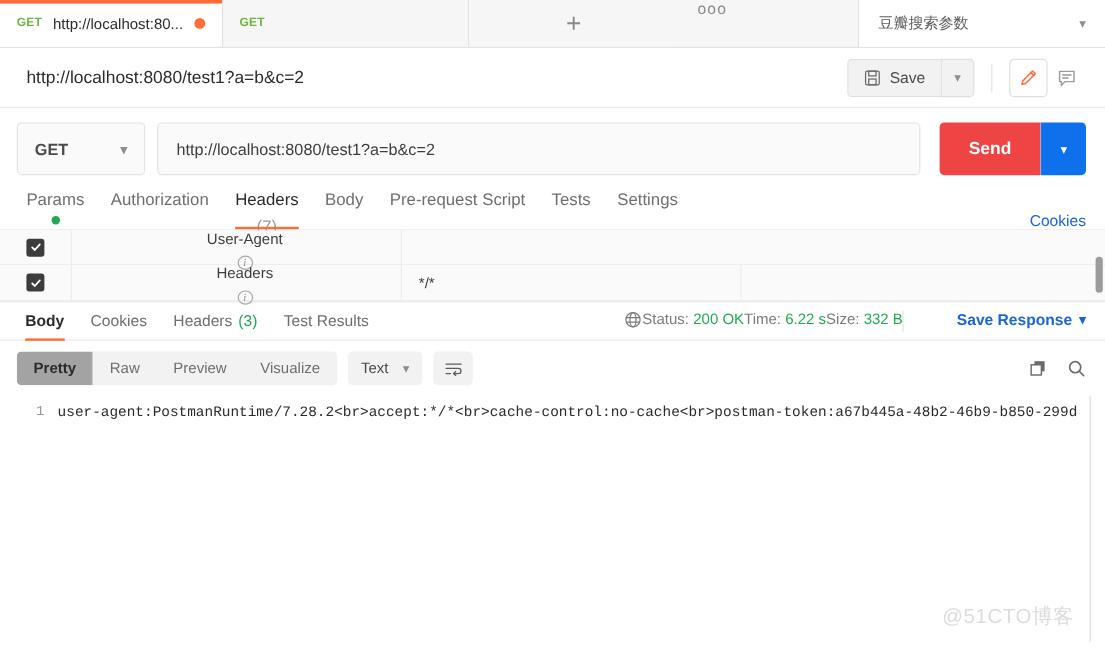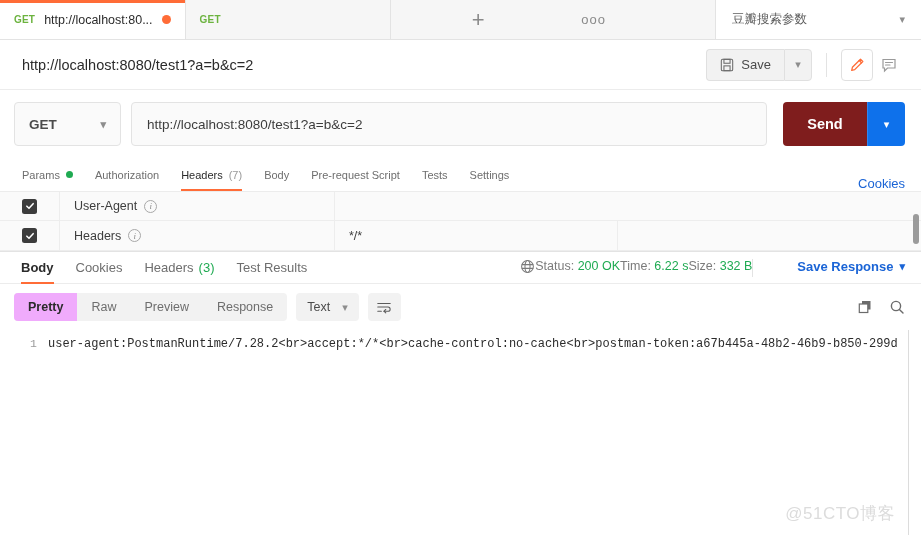--- a/index.html
+++ b/index.html
@@ -33,21 +33,21 @@
   .verb { font-size: 10px; font-weight: 700; color: #6cb33f; letter-spacing:.2px; }
   .tab-title { color:#2b2b2b; font-size:12.5px; white-space:nowrap; }
   .unsaved-dot { width:9px; height:9px; border-radius:50%; background:#ff6c37; margin-left:auto; }
   .tab-empty { min-width:205px; }
   .tab-plus {
     display:flex; align-items:center; justify-content:center;
     width:52px; font-size:22px; color:#8a8a8a; font-weight:300; cursor:pointer;
     border-right:none;
   }
   .tab-dots {
-    display:flex; align-items:center; justify-content:center;
+    display:flex; justify-content:center;
     width:56px; color:#8a8a8a; font-size:13px; letter-spacing:1px; cursor:pointer;
   }
   .env-select {
     margin-left:auto; display:flex; align-items:center; justify-content:space-between;
     width:206px; padding:0 16px 0 16px;
     border-left:1px solid #e3e3e3; background:#ffffff;
     font-size:12.5px; color:#5c5c5c; cursor:pointer;
   }
   .chev { color:#8d8d8d; font-size:11px; }
 
@@ -89,39 +89,39 @@
     font-size:13.5px; font-weight:700; color:#4b4b4b; cursor:pointer;
   }
   .url-box {
     flex:1; height:44px; display:flex; align-items:center; padding:0 15px;
     background:#fafafa; border:1px solid #e3e3e3; border-radius:4px;
     font-size:13.5px; color:#3d3d3d; cursor:text;
   }
   .send-wrap { display:flex; height:44px; margin-left:6px; }
   .send-btn {
     display:flex; align-items:center; justify-content:center;
-    width:84px; background:#7f1d1d; color:#fff;
+    width:84px; background:#ef4444; color:#fff;
     font-size:14.5px; font-weight:700; border-radius:4px 0 0 4px; cursor:pointer;
   }
   .send-caret {
     display:flex; align-items:center; justify-content:center;
     width:38px; background:#0e71eb; color:#fff;
     border-left:1px solid #2f86f0; border-radius:0 4px 4px 0; cursor:pointer;
   }
 
   
   .reqtabs {
     display:flex; align-items:flex-end; gap:0;
     height:34px; padding:0 16px 0 16px;
     border-bottom:1px solid #ececec; position:relative;
   }
   .rtab {
     position:relative; display:flex; align-items:center; gap:6px;
     height:33px; padding:0 11px;
-    font-size:11px; color:#6e6e6e; cursor:pointer; white-space:nowrap;
+    font-size:14px; color:#6e6e6e; cursor:pointer; white-space:nowrap;flex-direction:column;
   }
   .rtab:first-child { padding-left:6px; }
   .rtab.active { color:#2b2b2b; }
   .rtab.active:after {
     content:""; position:absolute; left:11px; right:11px; bottom:0; height:2px; background:#ff6c37;
   }
   .green-dot { width:7px; height:7px; border-radius:50%; background:#1faa52; }
   .count-muted { color:#9a9a9a; }
   .cookies-link { margin-left:auto; font-size:13px; color:#1a64d6; cursor:pointer; font-weight:500; }
 
@@ -132,21 +132,21 @@
   .hcell-chk {
     width:60px; display:flex; align-items:center; justify-content:center;
     border-right:1px solid #ededed;
   }
   .chk {
     width:15px; height:15px; border-radius:2.5px; background:#3c3c3c;
     display:flex; align-items:center; justify-content:center;
   }
   .hcell-key {
     width:275px; display:flex; align-items:center; gap:7px; padding-left:14px;
-    border-right:1px solid #ededed; font-size:12.5px; color:#3d3d3d;
+    border-right:1px solid #ededed; font-size:12.5px; color:#3d3d3d;flex-direction:column;
   }
   .hcell-val {
     width:283px; display:flex; align-items:center; padding-left:14px;
     border-right:1px solid #ededed; font-size:12.5px; color:#3d3d3d;
   }
   .hcell-rest { flex:1; }
   .info-i {
     width:13px; height:13px; border-radius:50%; border:1px solid #a8a8a8;
     color:#8d8d8d; font-size:9px; font-style:italic;
     display:flex; align-items:center; justify-content:center; font-family:"Liberation Serif",serif;
@@ -177,21 +177,21 @@
   .meta-div { width:1px; height:18px; background:#e3e3e3; }
   .save-resp { color:#1a64d6; font-size:13px; font-weight:700; display:flex; align-items:center; gap:6px; cursor:pointer;margin-left:44px; }
 
   
   .fmtbar { display:flex; align-items:center; gap:9px; padding:9px 16px 9px 14px; }
   .seg { display:flex; background:#f2f2f2; border-radius:4px; overflow:hidden; height:28px; }
   .seg-item {
     display:flex; align-items:center; padding:0 14px;
     font-size:12.5px; color:#6e6e6e; cursor:pointer;
   }
-  .seg-item.active { background:#f0abfc; color:#2b2b2b; font-weight:600; }
+  .seg-item.active { background:#a3a3a3; color:#2b2b2b; font-weight:600; }
   .type-sel {
     display:flex; align-items:center; gap:12px; height:28px; padding:0 11px;
     background:#f2f2f2; border-radius:4px; font-size:12.5px; color:#4b4b4b; cursor:pointer;
   }
   .wrap-btn {
     display:flex; align-items:center; justify-content:center;
     width:33px; height:28px; background:#f2f2f2; border-radius:4px; cursor:pointer;
   }
   .fmt-right { margin-left:auto; display:flex; align-items:center; gap:16px; }
 
@@ -412,21 +412,21 @@
       <div class="seg-item active">
         <span>Pretty</span>
       </div>
       <div class="seg-item">
         <span>Raw</span>
       </div>
       <div class="seg-item">
         <span>Preview</span>
       </div>
       <div class="seg-item">
-        <span>Response</span>
+        <span>Visualize</span>
       </div>
     </div>
 
     <div class="type-sel">
       <span>Text</span>
       <span class="chev">▾</span>
     </div>
 
     <div class="wrap-btn">
       <span>

